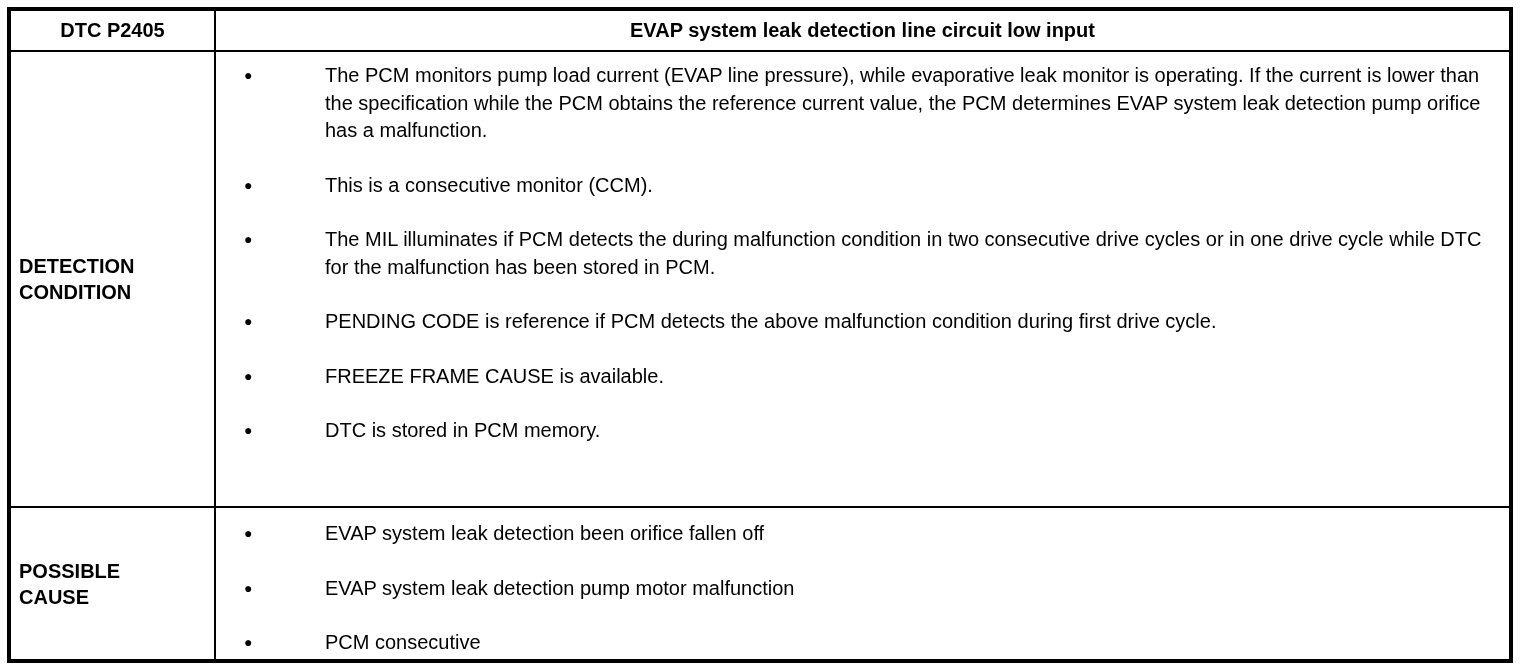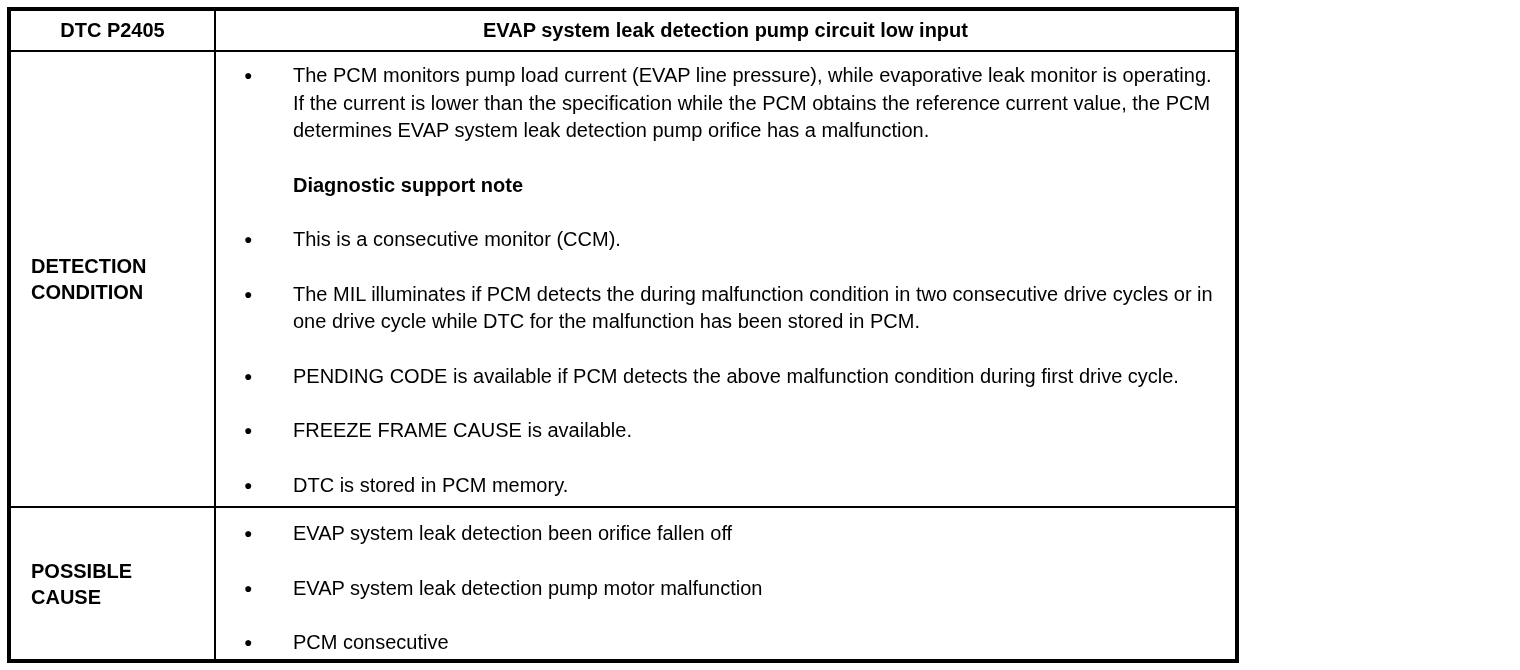--- a/index.html
+++ b/index.html
@@ -4,42 +4,42 @@
 <style>
   * { box-sizing: border-box; margin: 0; padding: 0; }
   html, body {
     width: 1520px; height: 670px;
     background: #ffffff;
     color: #000000;
     font-family: "Liberation Sans", sans-serif;
   }
   .dtc-table {
     margin: 7px;
-    width: 1232px;
+    width: 1506px;
     height: 656px;
     border: 4px solid #000000;
     display: grid;
     grid-template-columns: 205px 1fr;
     grid-template-rows: 41px 456px 1fr;
     background: #ffffff;
   }
   .cell { overflow: hidden; }
   .col-divider { border-right: 2px solid #000000; }
   .row-divider { border-bottom: 2px solid #000000; }
   .header-cell {
     display: flex;
     align-items: center;
     justify-content: center;
     font-weight: bold;
     font-size: 20px;
   }
   .label-cell {
     display: flex;
     align-items: center;
-    padding-left: 20px;
+    padding-left: 8px;
     font-weight: bold;
     font-size: 20px;
   }
   .label-cell .label-text {
     display: block;
     width: 160px;
     line-height: 26px;
   }
   .content-cell {
     padding: 10px 15px 0 25px;
@@ -48,64 +48,63 @@
   }
   .content-cell.causes { padding-top: 12px; }
   .item { margin-bottom: 27px; }
   .item-bullet { display: flex; }
   .bullet-marker {
     flex: 0 0 52px;
     font-size: 14px;
     line-height: 27.5px;
     padding-left: 3px;
   }
-  .item-text { flex: 1; }
+  .item-text { flex: 1; margin-left: 32px; }
   .item-heading {
     font-weight: bold;
     margin-left: 52px;
     margin-bottom: 27px;
   }
 </style>
 </head>
 <body>
 
 <div class="dtc-table">
 
   <div class="cell header-cell col-divider row-divider">
     <span>DTC P2405</span>
   </div>
   <div class="cell header-cell row-divider">
-    <span>EVAP system leak detection pump circuit low input</span>
+    <span>EVAP system leak detection line circuit low input</span>
   </div>
 
   <div class="cell label-cell col-divider row-divider">
     <span class="label-text">DETECTION CONDITION</span>
   </div>
   <div class="cell content-cell row-divider">
 
     <div class="item item-bullet">
       <span class="bullet-marker">●</span>
       <span class="item-text">The PCM monitors pump load current (EVAP line pressure), while evaporative leak monitor is operating. If the current is lower than the specification while the PCM obtains the reference current value, the PCM determines EVAP system leak detection pump orifice has a malfunction.</span>
     </div>
 
-    <div class="item-heading">Diagnostic support note</div>
 
     <div class="item item-bullet">
       <span class="bullet-marker">●</span>
       <span class="item-text">This is a consecutive monitor (CCM).</span>
     </div>
 
     <div class="item item-bullet">
       <span class="bullet-marker">●</span>
       <span class="item-text">The MIL illuminates if PCM detects the during malfunction condition in two consecutive drive cycles or in one drive cycle while DTC for the malfunction has been stored in PCM.</span>
     </div>
 
     <div class="item item-bullet">
       <span class="bullet-marker">●</span>
-      <span class="item-text">PENDING CODE is available if PCM detects the above malfunction condition during first drive cycle.</span>
+      <span class="item-text">PENDING CODE is reference if PCM detects the above malfunction condition during first drive cycle.</span>
     </div>
 
     <div class="item item-bullet">
       <span class="bullet-marker">●</span>
       <span class="item-text">FREEZE FRAME CAUSE is available.</span>
     </div>
 
     <div class="item item-bullet">
       <span class="bullet-marker">●</span>
       <span class="item-text">DTC is stored in PCM memory.</span>

